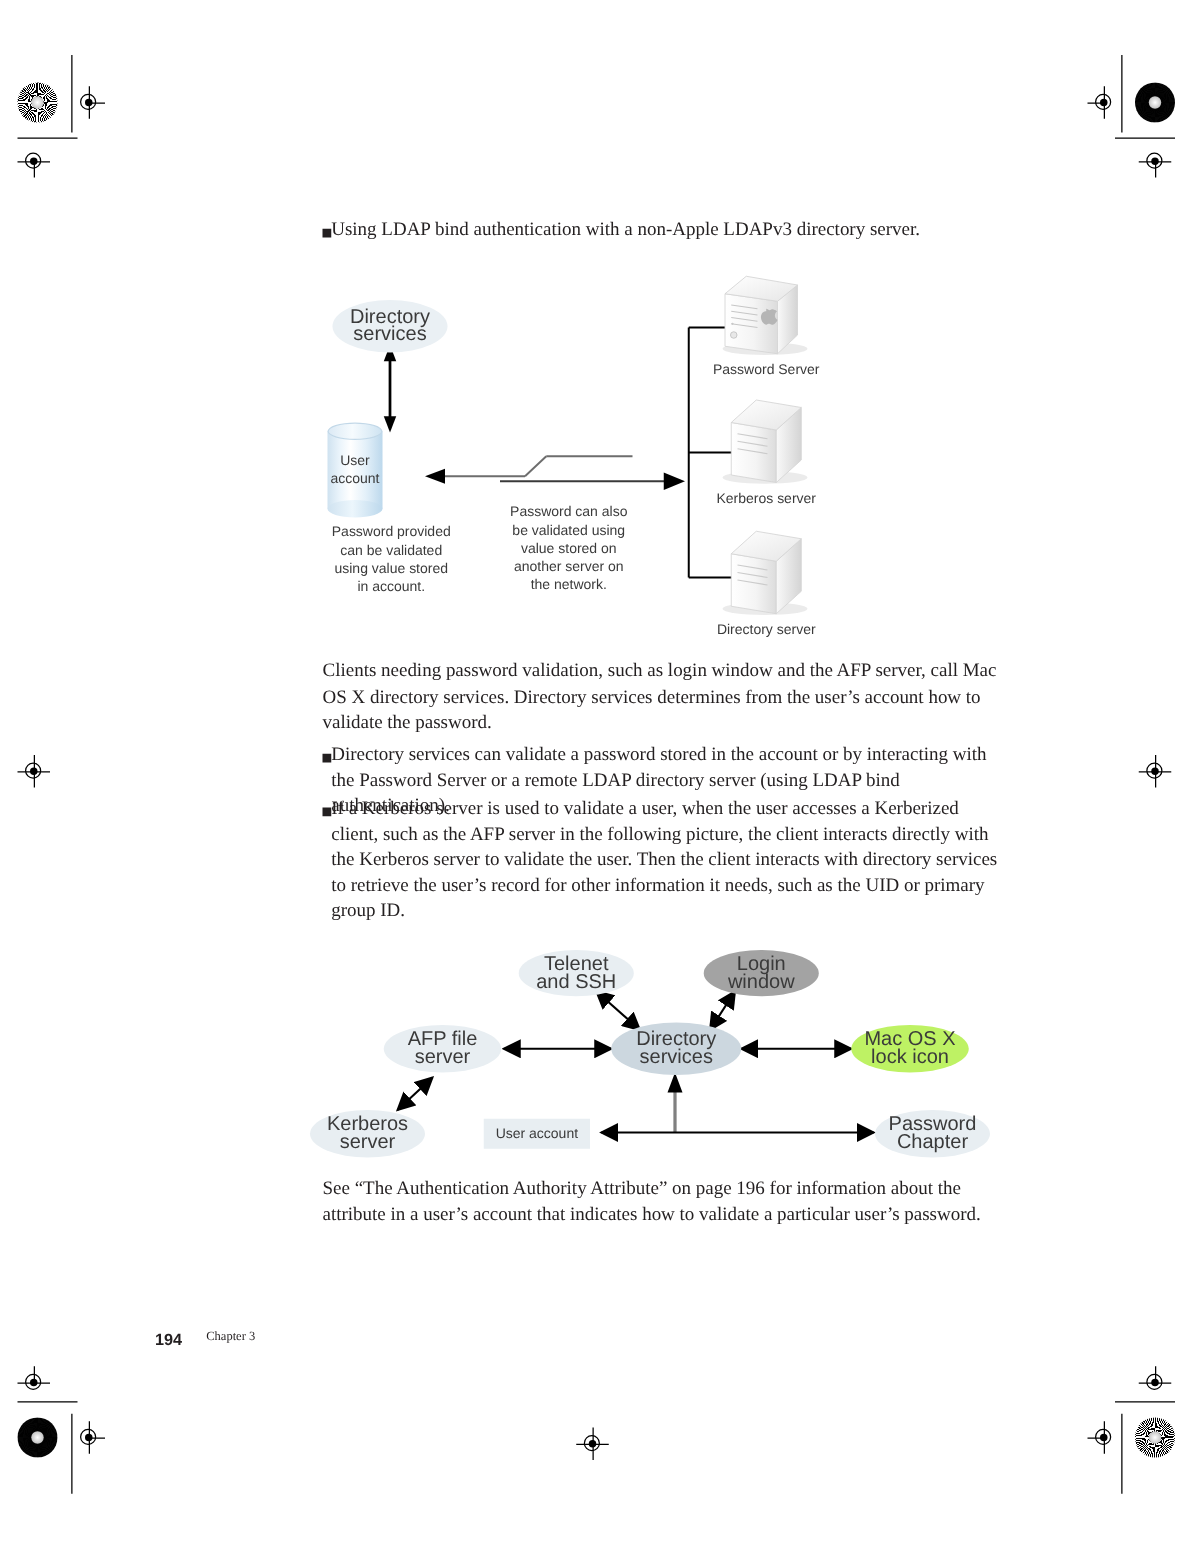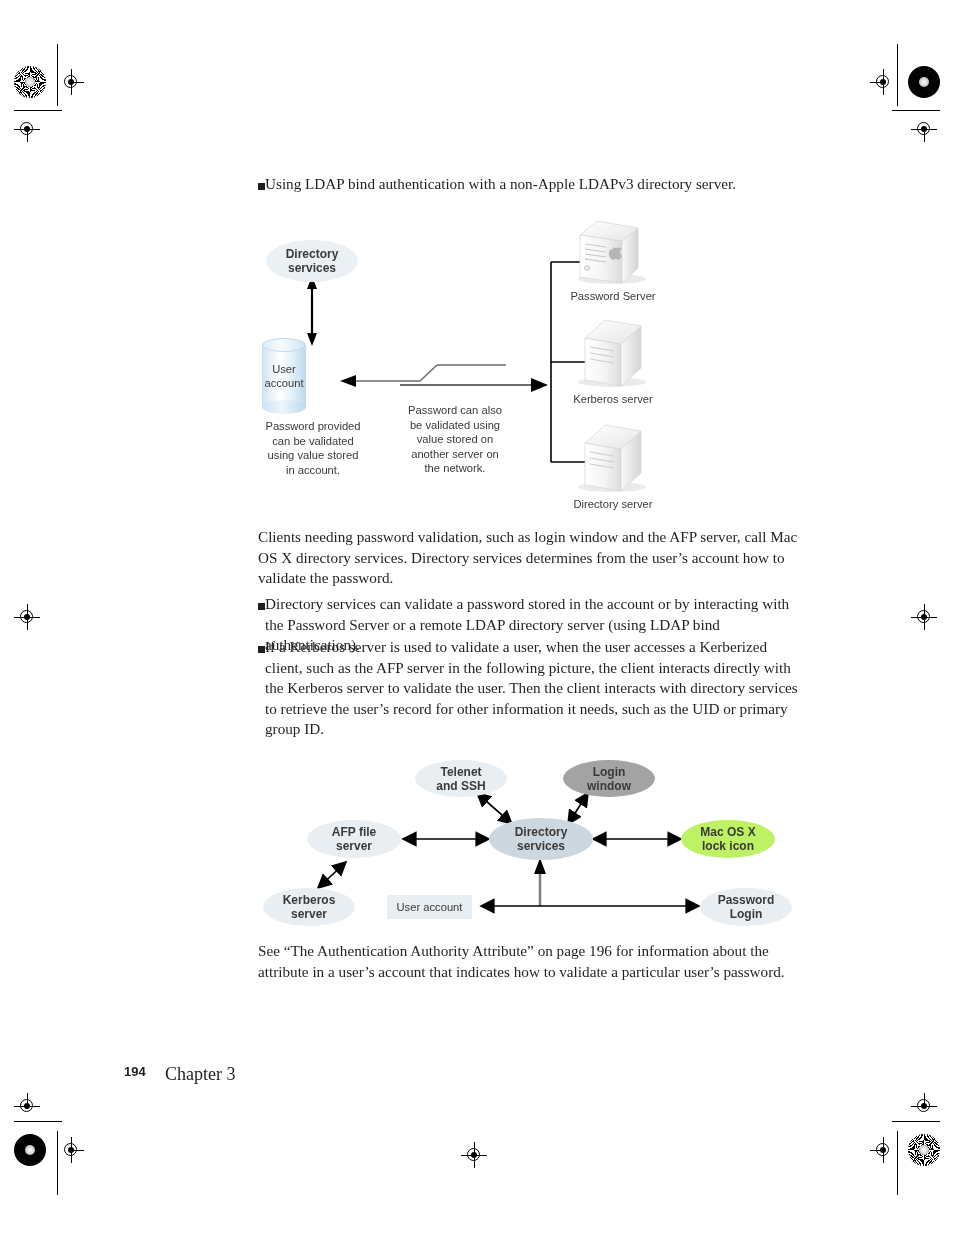--- a/index.html
+++ b/index.html
@@ -121,25 +121,24 @@
 
   
   .ellipse {
     position: absolute;
     border-radius: 50%;
     display: flex;
     align-items: center;
     justify-content: center;
     text-align: center;
     font-family: "Liberation Sans", sans-serif;
-    font-size: 12px;
+    font-size: 16px;
     line-height: 14px;
     color: #3a3a3a;
     white-space: pre-line;
-    font-weight: bold;
   }
   .rect-box {
     position: absolute;
     display: flex;
     align-items: center;
     justify-content: center;
     text-align: center;
     font-family: "Liberation Sans", sans-serif;
     font-size: 11.2px;
     color: #3a3a3a;
@@ -193,21 +192,21 @@
   .footer-num {
     position: absolute;
     font-family: "Liberation Sans", sans-serif;
     font-weight: bold;
     font-size: 13px;
     color: #231f20;
   }
   .footer-chap {
     position: absolute;
     font-family: "Liberation Serif", serif;
-    font-size: 18px;
+    font-size: 10px;
     color: #231f20;
   }
 </style>
 </head>
 <body>
 
 <div>
 
   <div class="reg-rosette" style="left:14px; top:66px;">
     <div class="core"></div>
@@ -480,31 +479,31 @@
   <div class="ellipse" style="left:489px; top:818px; width:104px; height:42px; background:#ccd7df;">
     <span>Directory
 services</span>
   </div>
 
   <div class="ellipse" style="left:681px; top:820px; width:94px; height:38px; background:#bef264;">
     <span>Mac OS X
 lock icon</span>
   </div>
 
-  <div class="ellipse" style="left:263px; top:888px; width:92px; height:38px; background:#e8eef2;">
+  <div class="ellipse" style="left:248px; top:888px; width:92px; height:38px; background:#e8eef2;">
     <span>Kerberos
 server</span>
   </div>
 
   <div class="rect-box" style="left:387px; top:895px; width:85px; height:24px; background:#e8eef2;">
     <span>User account</span>
   </div>
 
   <div class="ellipse" style="left:700px; top:888px; width:92px; height:38px; background:#e8eef2;">
     <span>Password
-Login</span>
+Chapter</span>
   </div>
 </div>
 
 <div class="para" style="left:258px; top:941px; width:548px;">See “The Authentication Authority Attribute” on page 196 for information about the attribute in a user’s account that indicates how to validate a particular user’s password.</div>
 
 <div class="footer-num" style="left:124px; top:1064px;">194</div>
 <div class="footer-chap" style="left:165px; top:1064px;">Chapter  3</div>
 
 </body></html>

